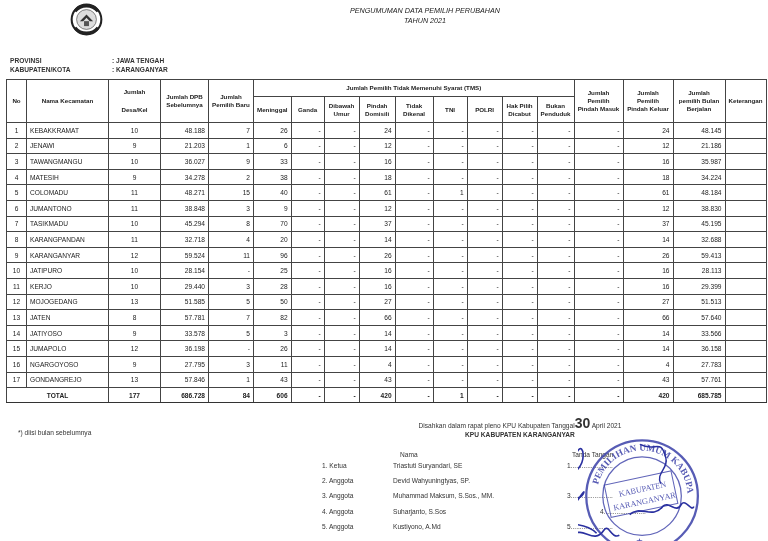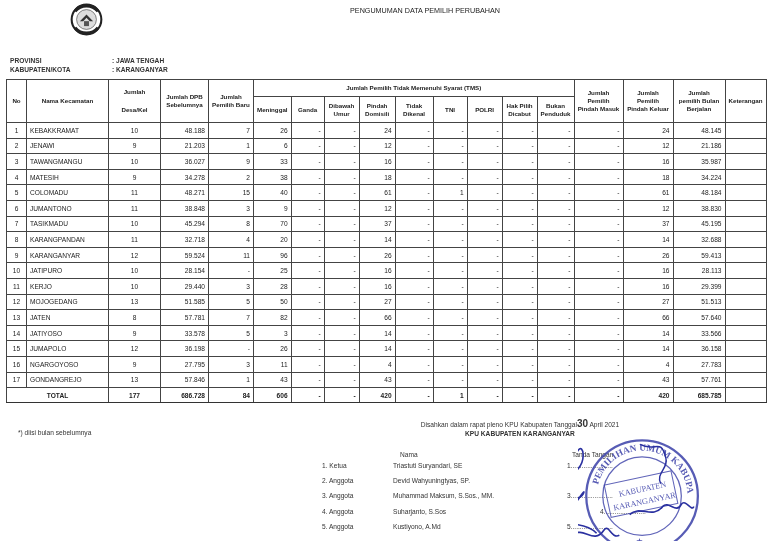--- a/index.html
+++ b/index.html
@@ -1,33 +1,33 @@
 <!DOCTYPE html>
 <html><head>
 <meta charset="utf-8">
 <style>
   html, body { margin:0; padding:0; background:#fff; }
   body { width:768px; height:541px; position:relative; overflow:hidden;
          font-family:"Liberation Sans", sans-serif; color:#222; }
   .logo { position:absolute; left:70px; top:3px; width:33px; height:33px; }
   .titles { position:absolute; left:300px; top:6px; width:250px; text-align:center;
-            font-size:7.2px; line-height:9.5px; color:#222; }
+            font-size:7.2px; line-height:9.5px; color:#222;font-style:italic; }
   .meta { position:absolute; left:10px; font-size:6.6px; font-weight:bold; color:#333; }
   .meta .lab { display:inline-block; width:102px; }
   table.main { position:absolute; left:6px; top:79px; border-collapse:collapse;
                table-layout:fixed; font-size:6.6px; color:#222; }
   table.main th, table.main td { border:0.8px solid #444; padding:0 3px; overflow:hidden; white-space:nowrap; }
   table.main th { font-weight:bold; font-size:6.2px; text-align:center; line-height:8px; white-space:normal; }
   table.main td { height:14.6px; text-align:right; }
   table.main td.c { text-align:center; }
   table.main td.l { text-align:left; }
   table.main tr.total td { font-weight:bold; height:14px; border-bottom:1.4px solid #333; }
   .foot-note { position:absolute; left:18px; top:429px; font-size:6.6px; color:#333; }
   .approval { position:absolute; left:370px; top:419px; width:300px; text-align:center; font-size:6.6px; color:#333; line-height:9px; }
-  .approval .date { font-weight:bold; font-size:10px; }
+  .approval .date { font-weight:bold; font-size:14px; }
   .approval .org { font-weight:bold; }
   .sig-head { position:absolute; top:451px; font-size:6.6px; color:#333; }
   .sig-row { position:absolute; left:322px; font-size:6.6px; color:#333; width:340px; height:10px; }
   .sig-row .role { position:absolute; left:0; }
   .sig-row .name { position:absolute; left:71px; }
   .sig-row .line { position:absolute; }
   .stamp { position:absolute; left:578px; top:432px; width:124px; height:124px; }
 </style>
 </head>
 <body>
@@ -36,20 +36,21 @@
   <circle cx="20" cy="20" r="18" fill="#fff" stroke="#222" stroke-width="2.5"></circle>
   <circle cx="20" cy="20" r="12" fill="#ddd" stroke="#444" stroke-width="0.8"></circle>
   <path d="M12 22 L20 14 L28 22 L24 22 L20 18 L16 22 Z" fill="#333"></path>
   <rect x="17" y="22" width="6" height="6" fill="#555"></rect>
   <path d="M6 10 A18 18 0 0 1 34 10" fill="none" stroke="#222" stroke-width="4"></path>
   <path d="M6 30 A18 18 0 0 0 34 30" fill="none" stroke="#222" stroke-width="4"></path>
 </svg>
 
 <div class="titles">
   <div>PENGUMUMAN DATA PEMILIH PERUBAHAN</div>
+  <div>TAHUN 2021</div>
 </div>
 
 <div class="meta" style="top:57px;">
   <span class="lab">PROVINSI</span><span>: JAWA TENGAH</span>
 </div>
 <div class="meta" style="top:66px;">
   <span class="lab">KABUPATEN/KOTA</span><span>: KARANGANYAR</span>
 </div>
 
 <table class="main">

